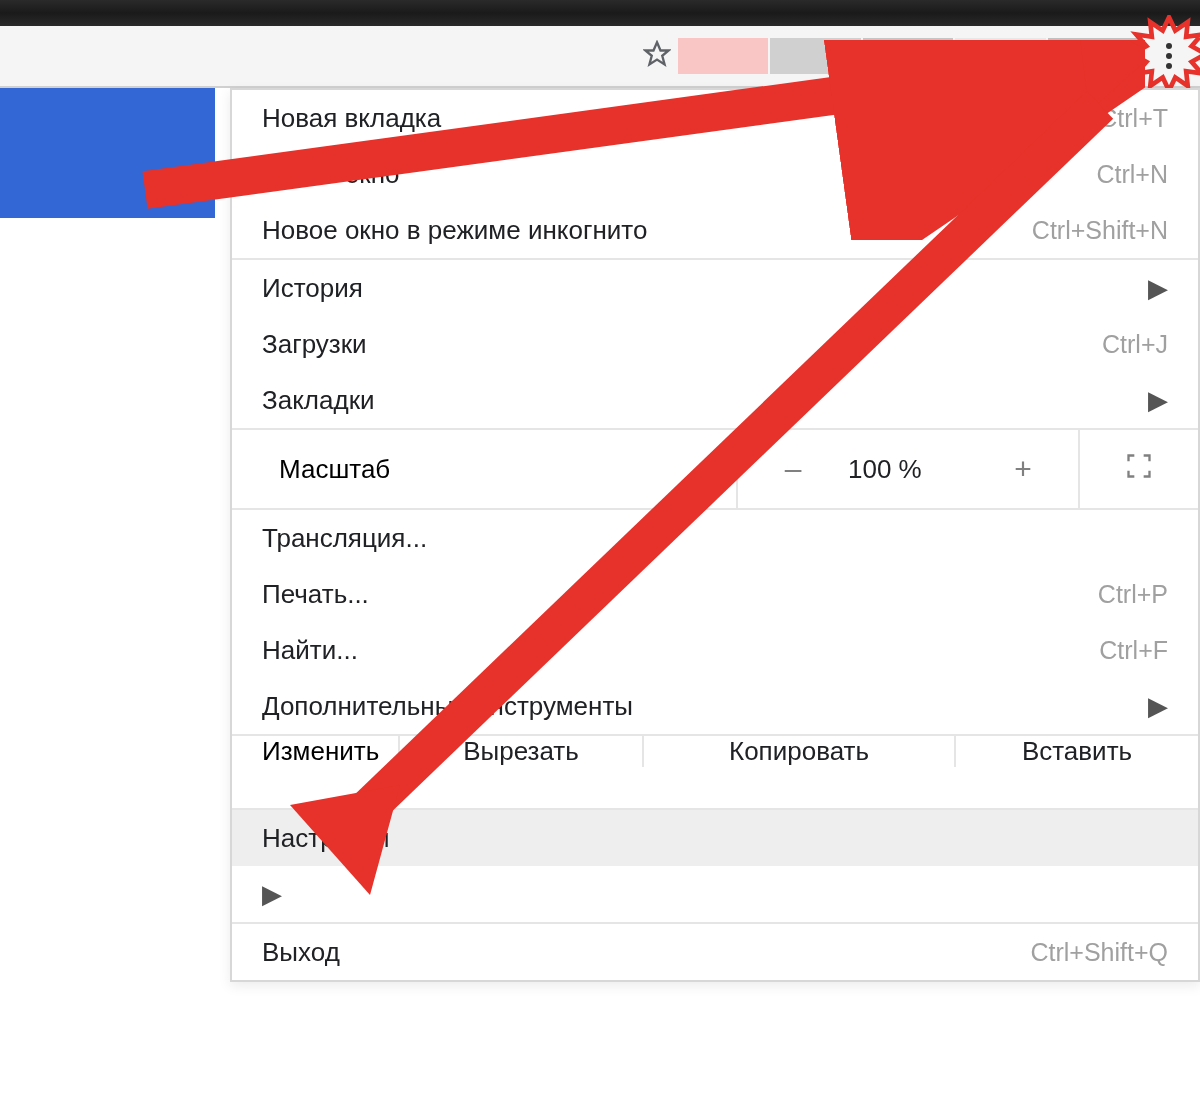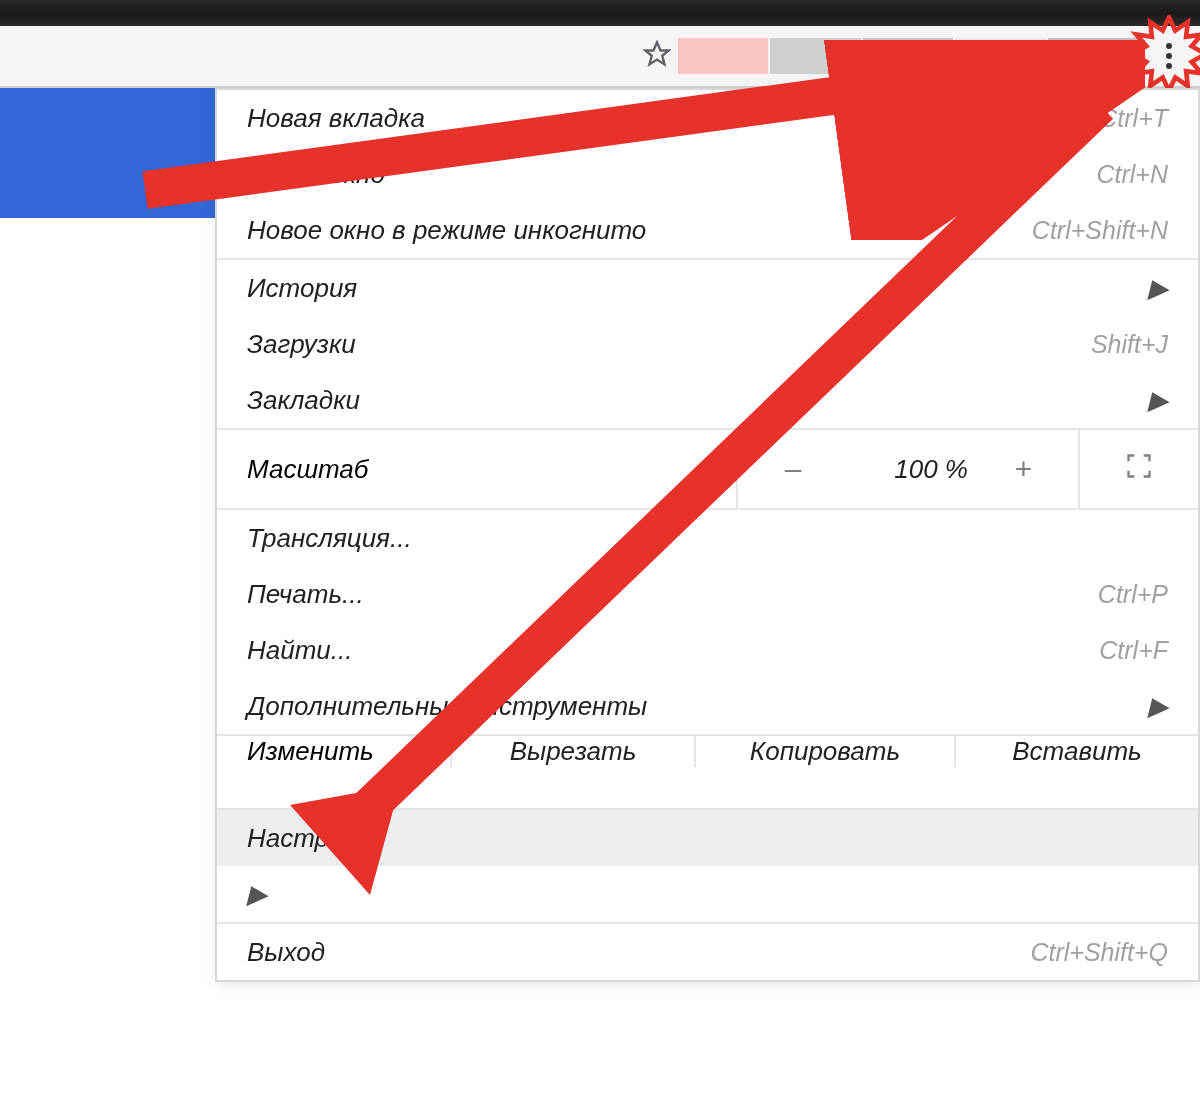--- a/index.html
+++ b/index.html
@@ -20,42 +20,42 @@
     .kebab { display:flex; flex-direction:column; gap:4px; }
     .kebab span { width:6px; height:6px; border-radius:50%; background:#333; }
     .starburst { position:absolute; left:50%; top:50%; transform: translate(-50%,-50%); pointer-events:none; }
     .starburst svg { width: 78px; height: 78px; }
 
     .page-area { display:flex; height: calc(1115px - 26px - 62px); position:relative; }
     .sidebar { width: 215px; background:#fff; }
     .sidebar-blue { height: 130px; background: #3367d6; }
     .main { flex:1; background:#fff; }
 
-    .menu { position:absolute; top: 88px; left: 215px; right: 0; background: #fff; border: 2px solid #d7d7d7; box-shadow: 0 4px 12px rgba(0,0,0,.08); z-index: 5; font-style: italic; }
+    .menu { position:absolute; top: 88px; left: 230px; right: 0; background: #fff; border: 2px solid #d7d7d7; box-shadow: 0 4px 12px rgba(0,0,0,.08); z-index: 5; }
     .menu-row { display:flex; align-items:center; height:56px; padding: 0 30px; font-size: 26px; color:#202124; cursor:pointer; position:relative; }
     .menu-row.hover { background:#eeeeee; }
     .menu-row .label { flex:1; }
     .menu-row .shortcut { color:#a0a0a0; font-size: 25px; }
     .menu-row .arrow { color:#555; }
     .sep { height:2px; background:#e5e5e5; }
 
     .zoom-row { display:flex; align-items:center; height: 78px; padding: 0 0 0 30px; font-size: 26px; }
-    .zoom-row .zl { flex: 1; }
+    .zoom-row .zl { flex: 1; margin-left: 17px; }
     .zoom-row .minus, .zoom-row .plus, .zoom-row .full { color:#808080; width: 100px; text-align:center; font-size:30px; }
     .zoom-row .minus { width:110px; position:relative; }
     .zoom-row .plus { width:110px; position:relative; }
     .zoom-row .full { width:120px; border-left: 2px solid #e5e5e5; height:100%; display:flex; align-items:center; justify-content:center; }
-    .zoom-row .val { color:#202124; width: 120px; text-align:right; }
+    .zoom-row .val { color:#202124; width: 120px; text-align:left; }
     .zoom-row .full svg { width:28px; height:28px; }
     .vsep { width:2px; height:100%; background:#e5e5e5; }
 
     .edit-row { display:flex; align-items:flex-start; height:72px; font-size:26px; }
     .edit-row .elabel { flex:1; display:flex; align-items:center; padding-left:30px; }
     .edit-row .btn { border-left:2px solid #e5e5e5; display:flex; align-items:center; justify-content:center; width:244px; color:#202124; cursor:pointer; }
-    .edit-row .btn.copy { width:260px; }
+    .edit-row .btn.copy { width:312px; }
 
     .arrow-svg { position:absolute; pointer-events:none; z-index:20; }
     .arrow1 { top: 40px; left: 135px; }
     .arrow2 { top: 65px; left: 250px; }
   </style>
 </head>
 <body>
 
 <div class="taskbar"></div>
 
@@ -109,21 +109,21 @@
     <span class="label">Новое окно в режиме инкогнито</span>
     <span class="shortcut">Ctrl+Shift+N</span>
   </div>
   <div class="sep"></div>
   <div class="menu-row">
     <span class="label">История</span>
     <span class="arrow">▶</span>
   </div>
   <div class="menu-row">
     <span class="label">Загрузки</span>
-    <span class="shortcut">Shift+J</span>
+    <span class="shortcut">Ctrl+J</span>
   </div>
   <div class="menu-row">
     <span class="label">Закладки</span>
     <span class="arrow">▶</span>
   </div>
   <div class="sep"></div>
   <div class="zoom-row">
     <span class="zl">Масштаб</span>
     <div class="vsep"></div>
     <span class="minus">–</span>

